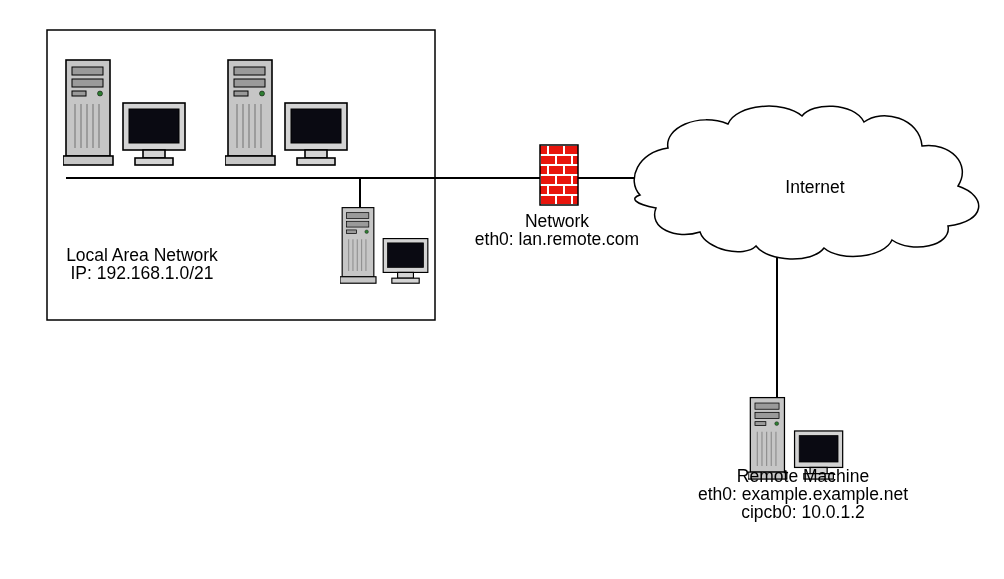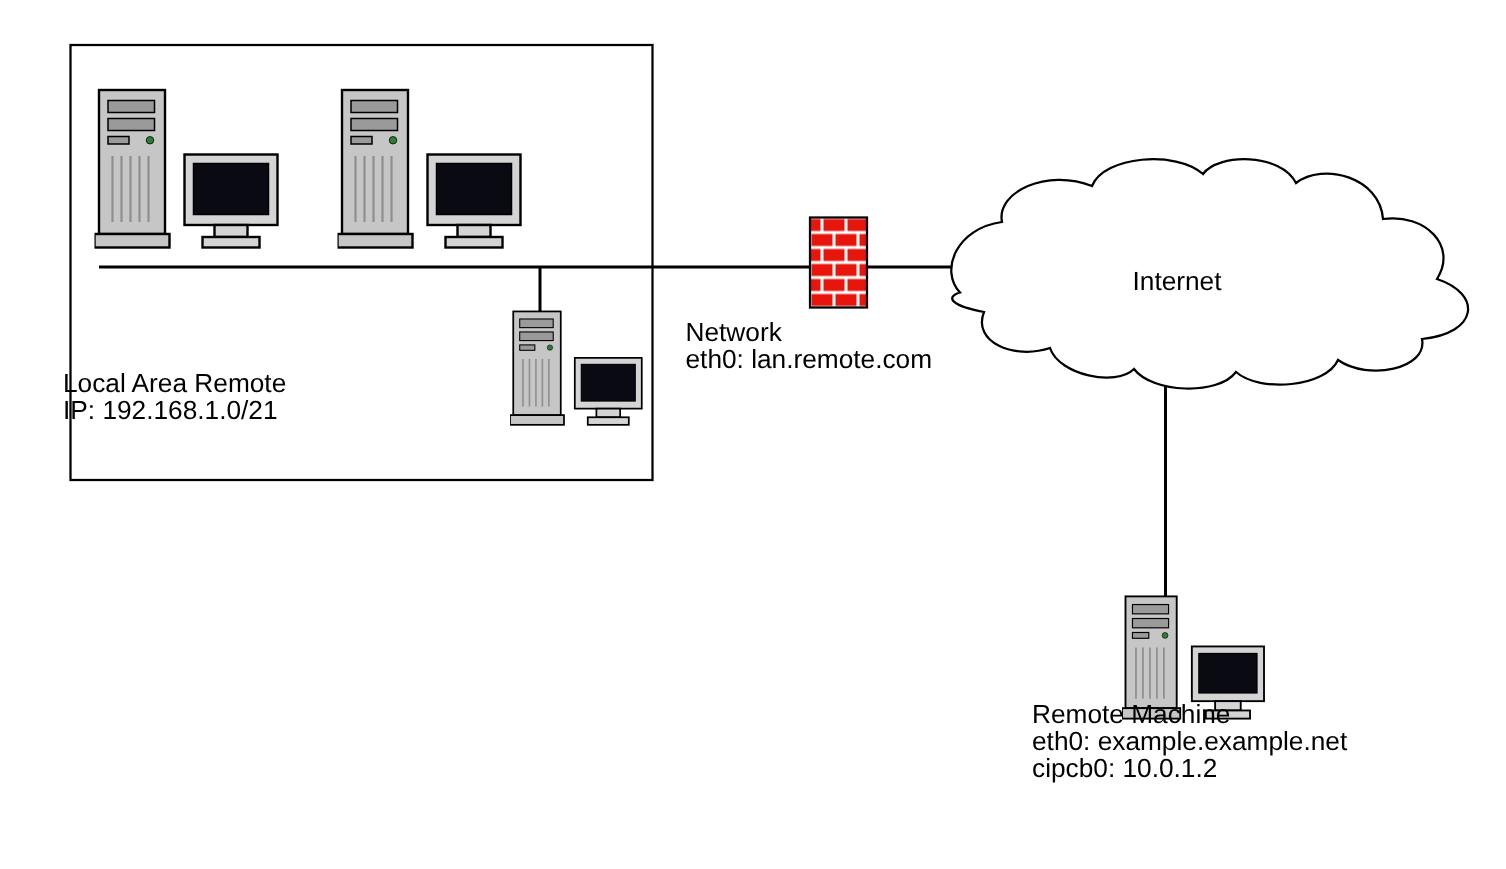--- a/index.html
+++ b/index.html
@@ -2,21 +2,21 @@
 <html><head>
 <meta charset="utf-8">
 <style>
   html,body{margin:0;padding:0;background:#ffffff;}
   .stage{
     position:relative;width:1004px;height:579px;background:#ffffff;
     font-family:"Liberation Sans",sans-serif;color:#000;overflow:hidden;
   }
   .stage svg{position:absolute;left:0;top:0;}
   .label{
-    position:absolute;text-align:left;font-size:17.5px;line-height:18px;
+    position:absolute;text-align:center;font-size:17.5px;line-height:18px;
     white-space:nowrap;color:#000;
   }
   .wire{stroke:#000;stroke-width:2;}
   .box{fill:none;stroke:#000;stroke-width:1.5;}
   .cloud{fill:#ffffff;stroke:#000;stroke-width:1.5;}
 </style>
 </head>
 <body>
 
 <div class="stage">
@@ -67,21 +67,21 @@
          C 676 240 648 228 656 208
          C 634 204 630 198 640 195 Z"></path>
 
     <use href="#pc" x="63" y="58" width="125" height="112"></use>
     <use href="#pc" x="225" y="58" width="125" height="112"></use>
     <use href="#pc" x="340" y="206" width="90" height="81"></use>
     <use href="#pc" x="748" y="396" width="97" height="87"></use>
   </svg>
 
   <div class="label" style="left:42px;top:246px;width:200px">
-    <div>Local Area Remote</div>
+    <div>Local Area Network</div>
     <div>IP: 192.168.1.0/21</div>
   </div>
 
   <div class="label" style="left:457px;top:212px;width:200px">
     <div>Network</div>
     <div>eth0: lan.remote.com</div>
   </div>
 
   <div class="label" style="left:755px;top:178px;width:120px">Internet</div>
 

